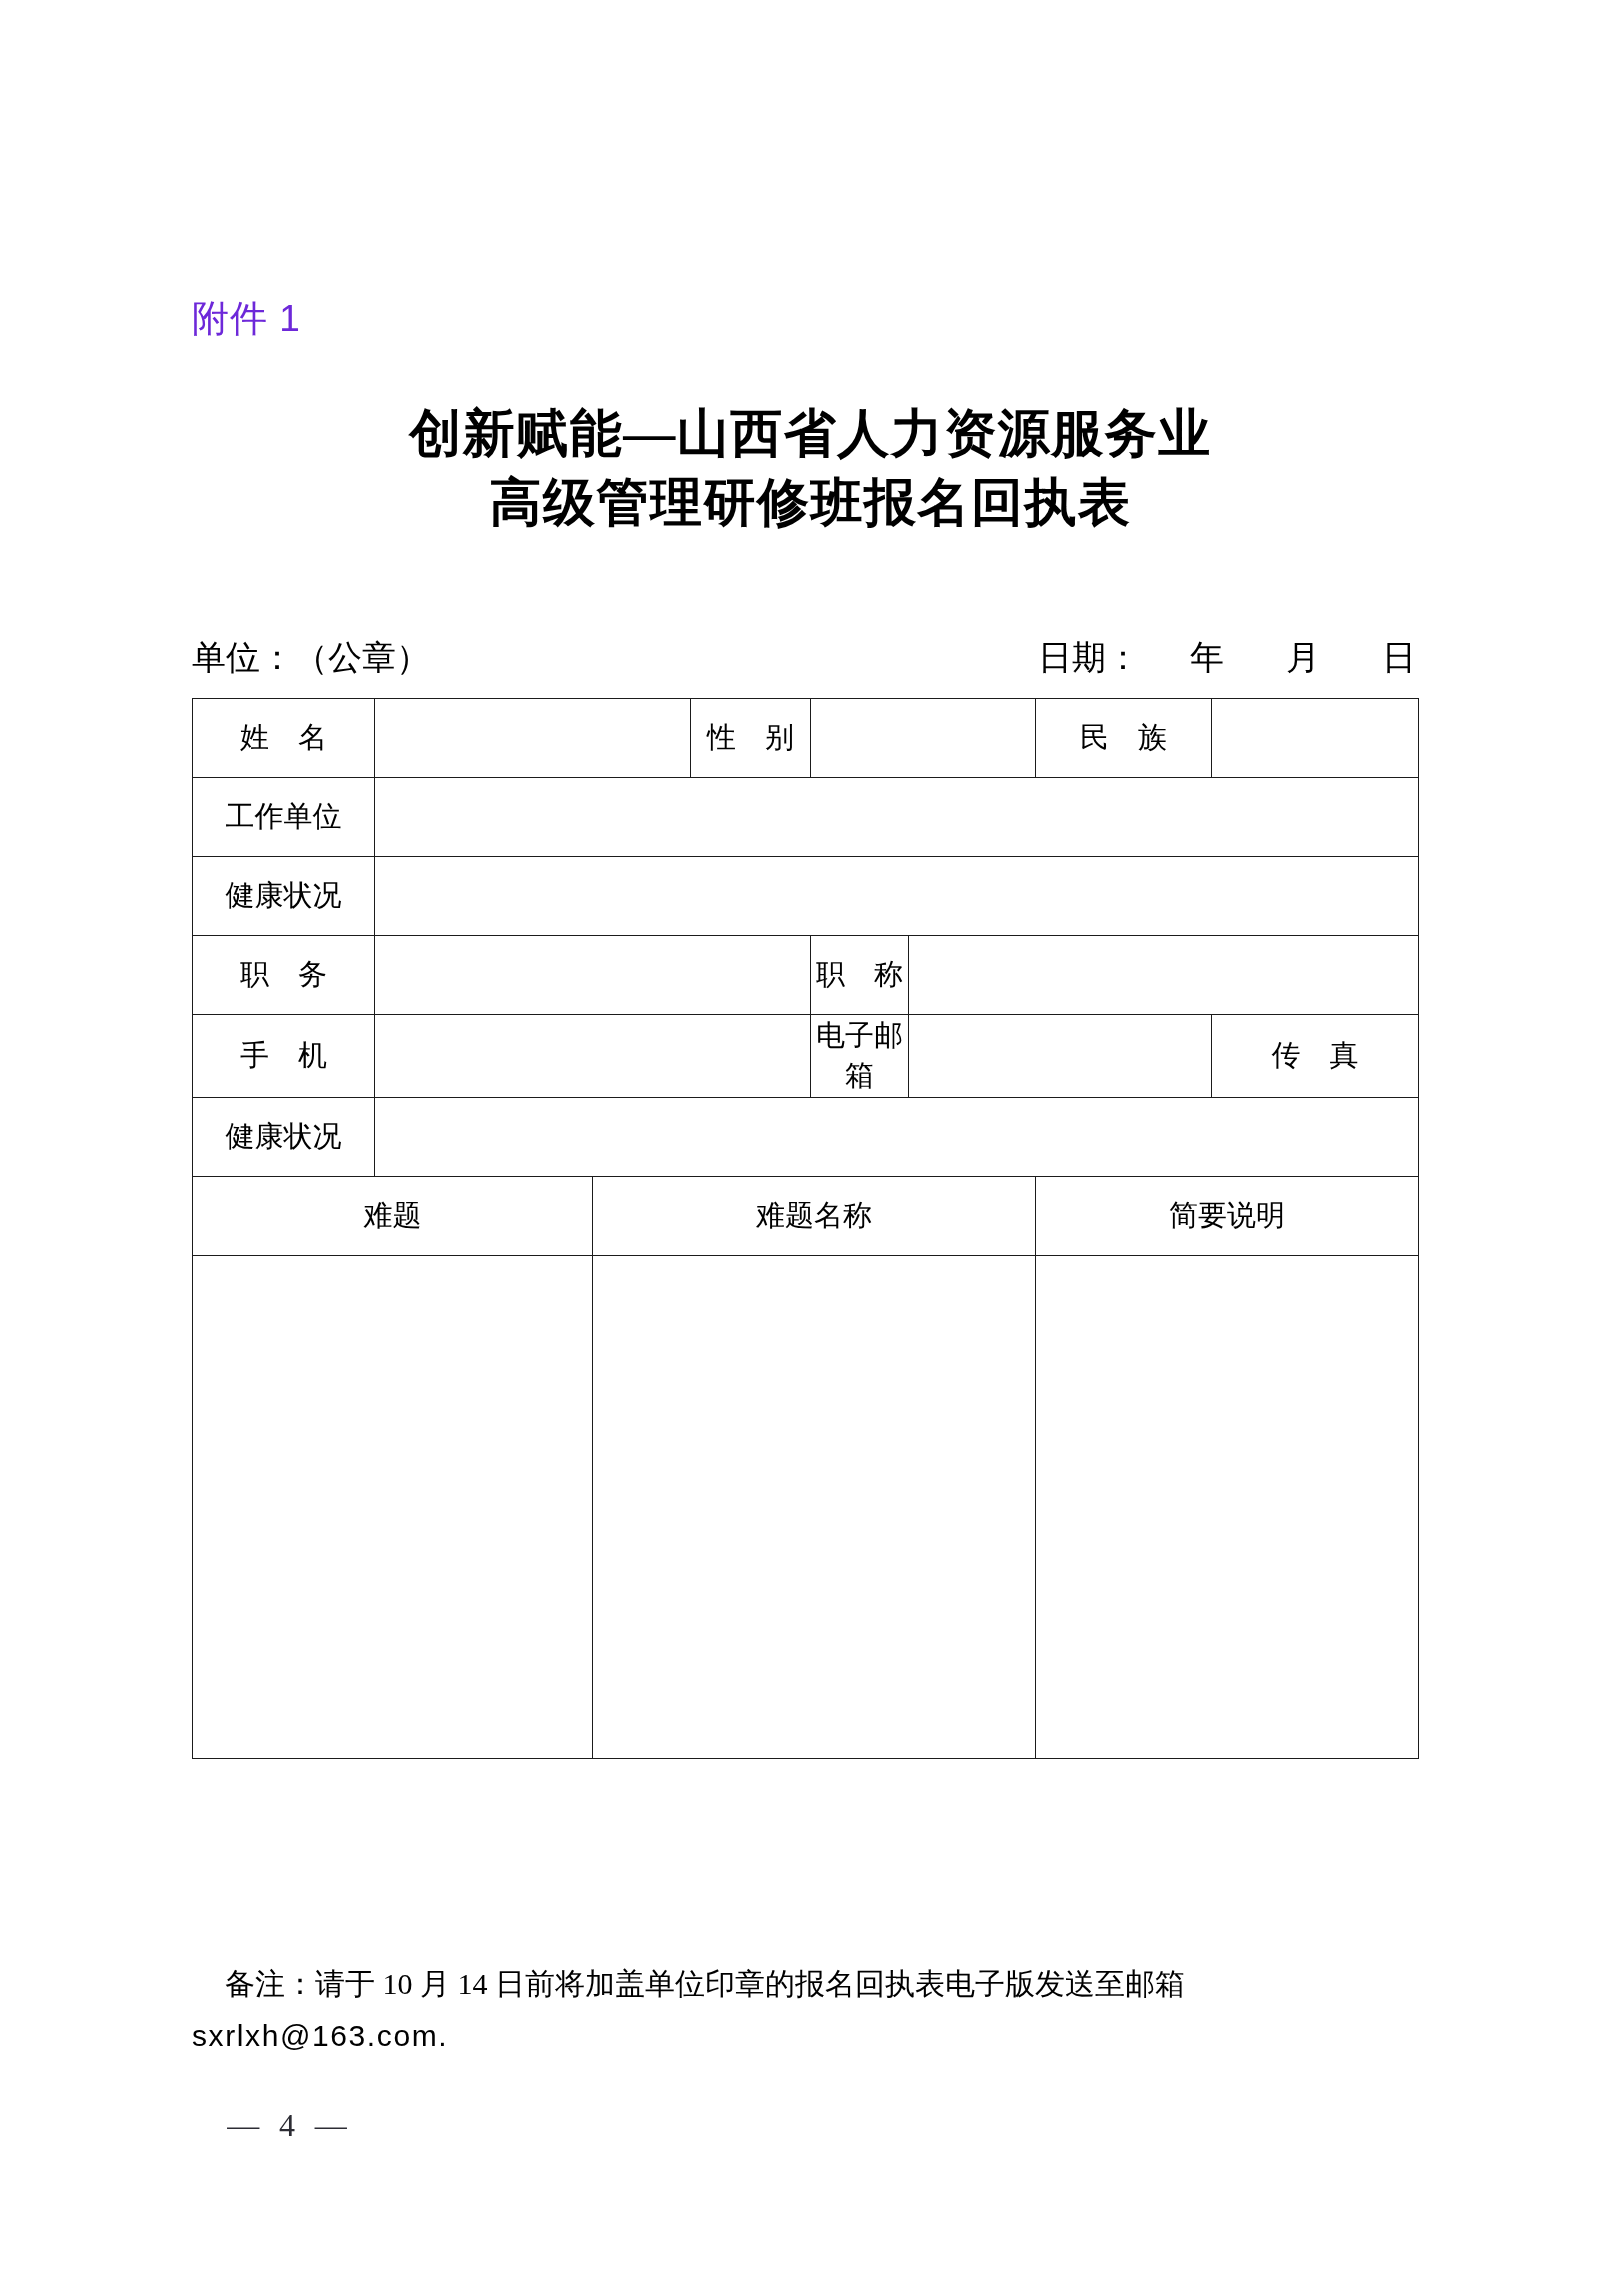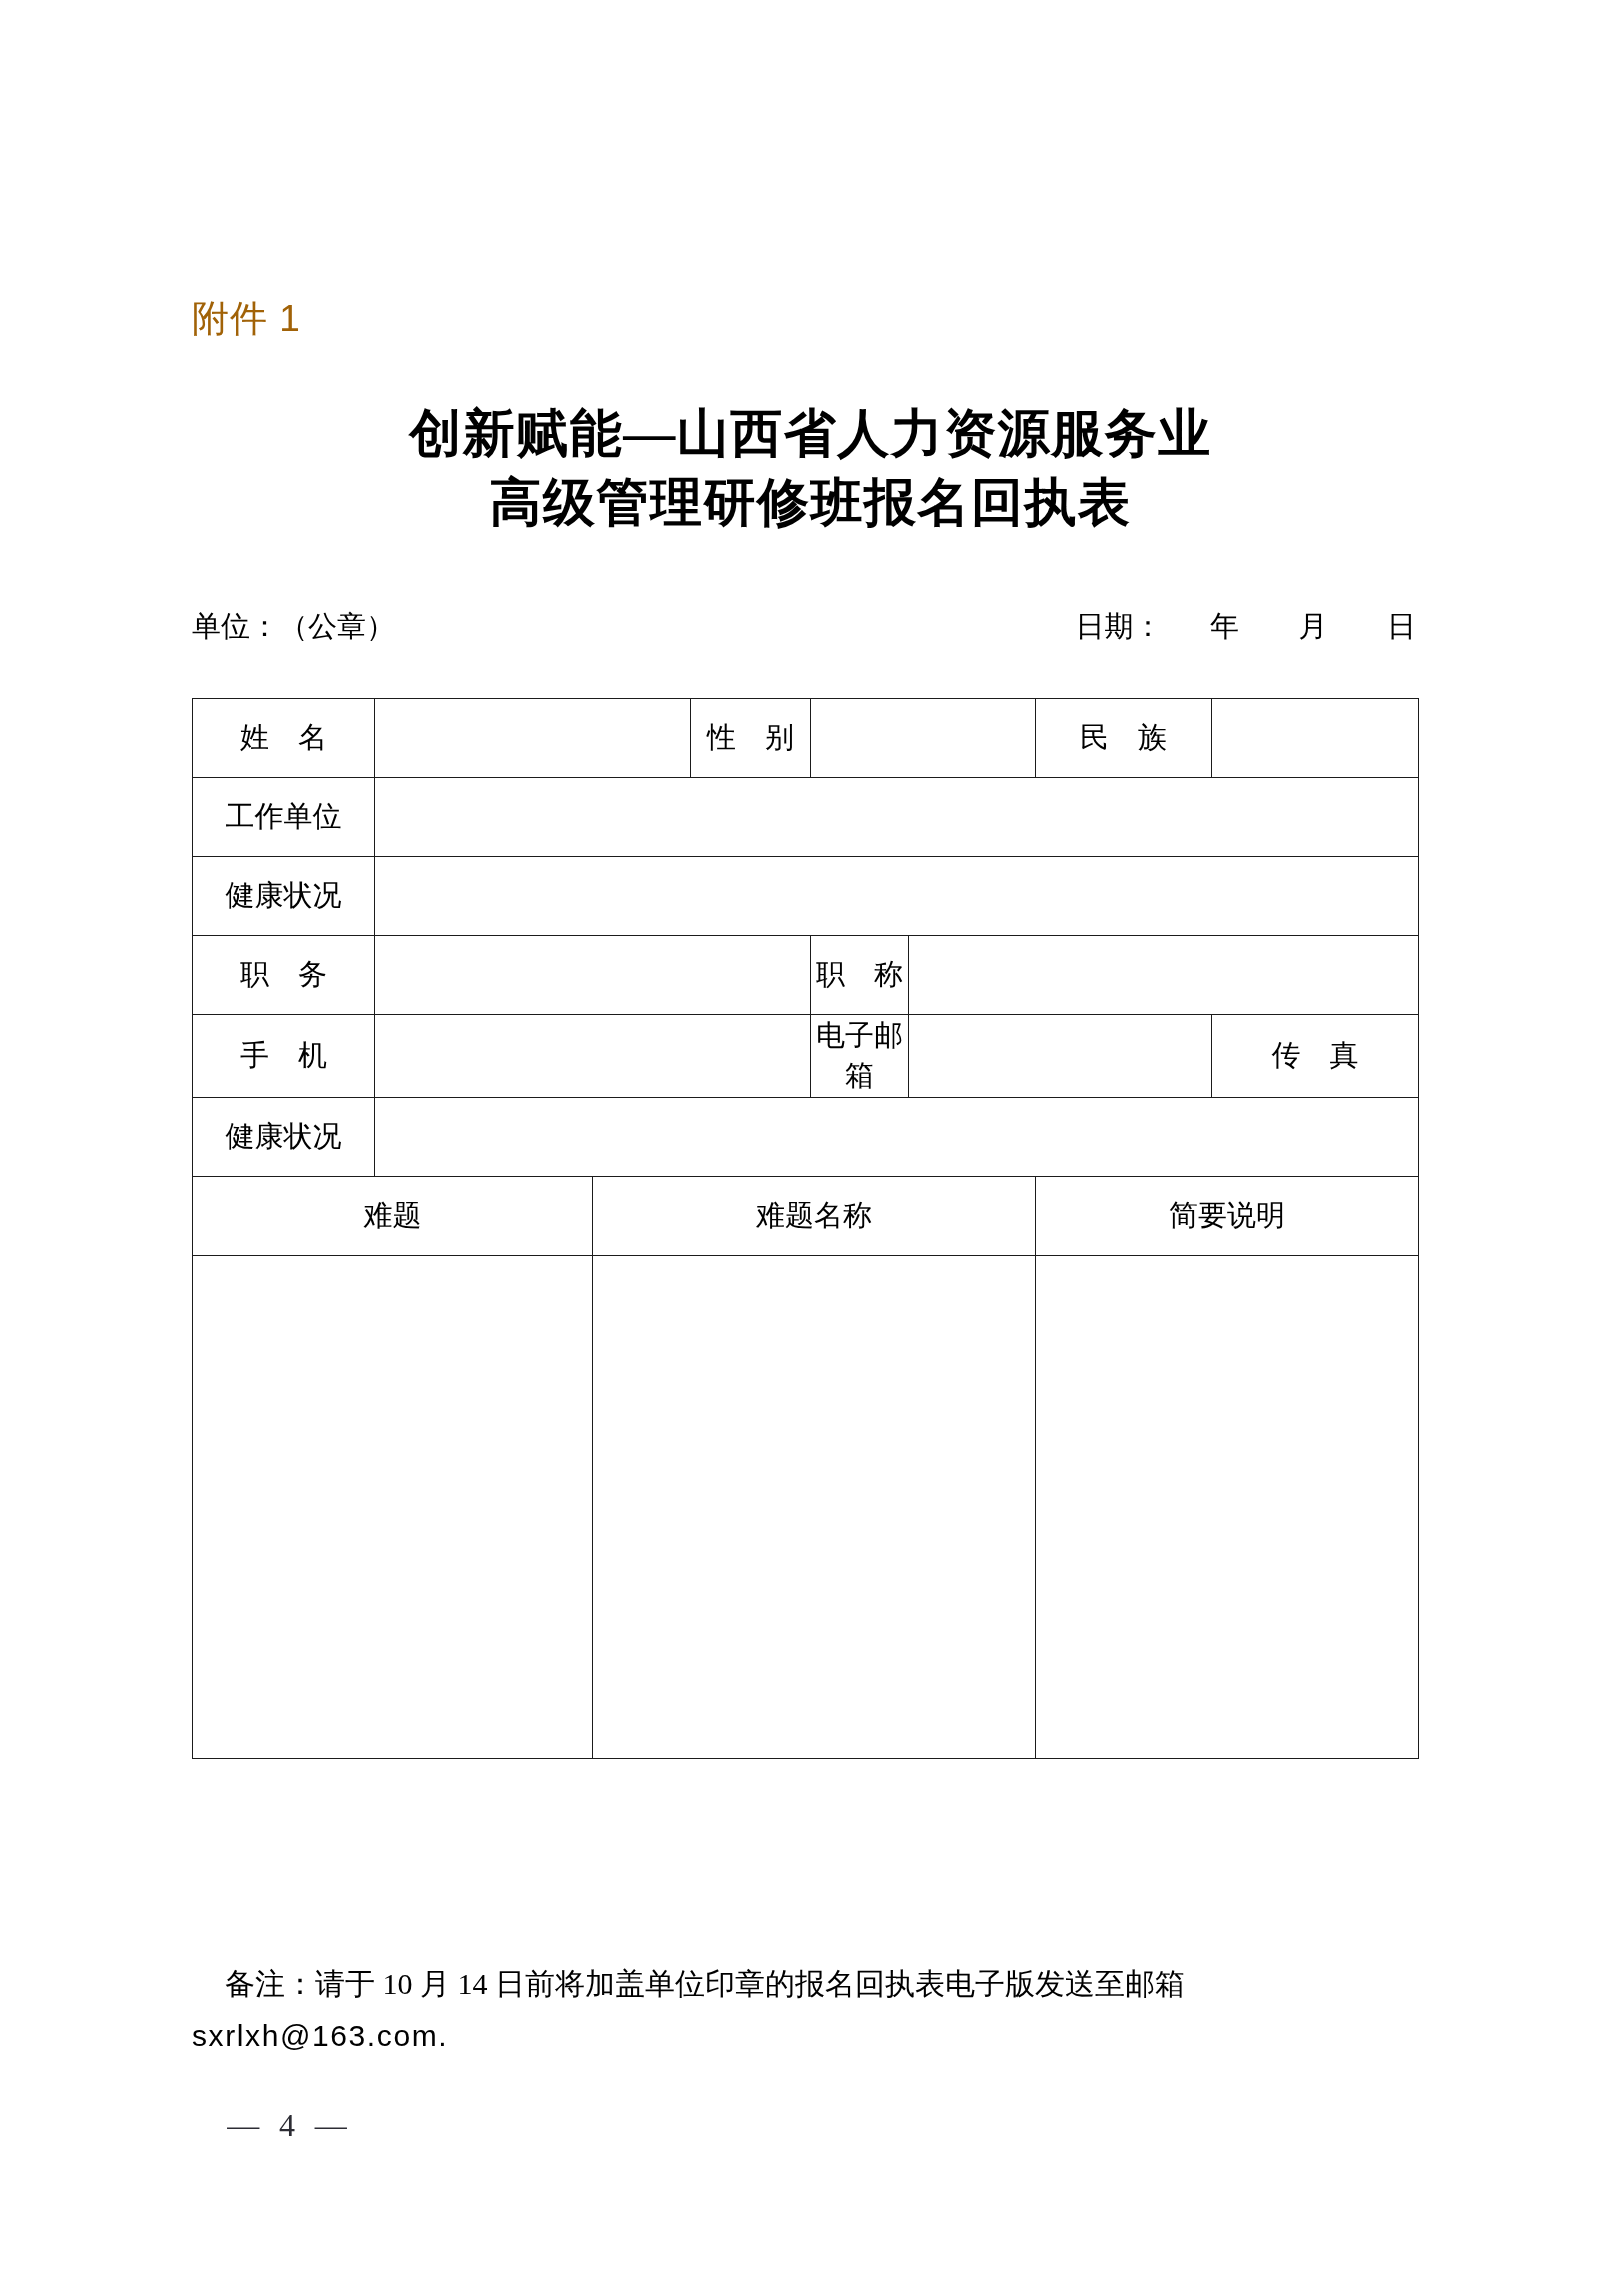--- a/index.html
+++ b/index.html
@@ -24,21 +24,21 @@
     background: #ffffff;
   }
 
   
   .attachment-label {
     position: absolute;
     left: 192px;
     top: 294px;
     font-size: 37px;
     letter-spacing: 1px;
-    color: #a16207;
+    color: #6d28d9;
     font-family: "Liberation Sans", "DejaVu Sans", sans-serif;
     white-space: nowrap;
   }
 
   
   .doc-title {
     position: absolute;
     left: 0;
     top: 400px;
     width: 1621px;
@@ -48,24 +48,24 @@
     line-height: 1.32;
     letter-spacing: 1.5px;
     font-family: "Liberation Serif", "DejaVu Serif", serif;
   }
   .doc-title .line { display: block; white-space: nowrap; }
 
   
   .meta-row {
     position: absolute;
     left: 192px;
-    top: 607px;
+    top: 635px;
     width: 1226px;
     height: 43px;
-    font-size: 29px;
+    font-size: 34px;
     white-space: nowrap;
   }
   .meta-unit {
     position: absolute;
     left: 0;
     top: 0;
   }
   .meta-date {
     position: absolute;
     right: 2px;

